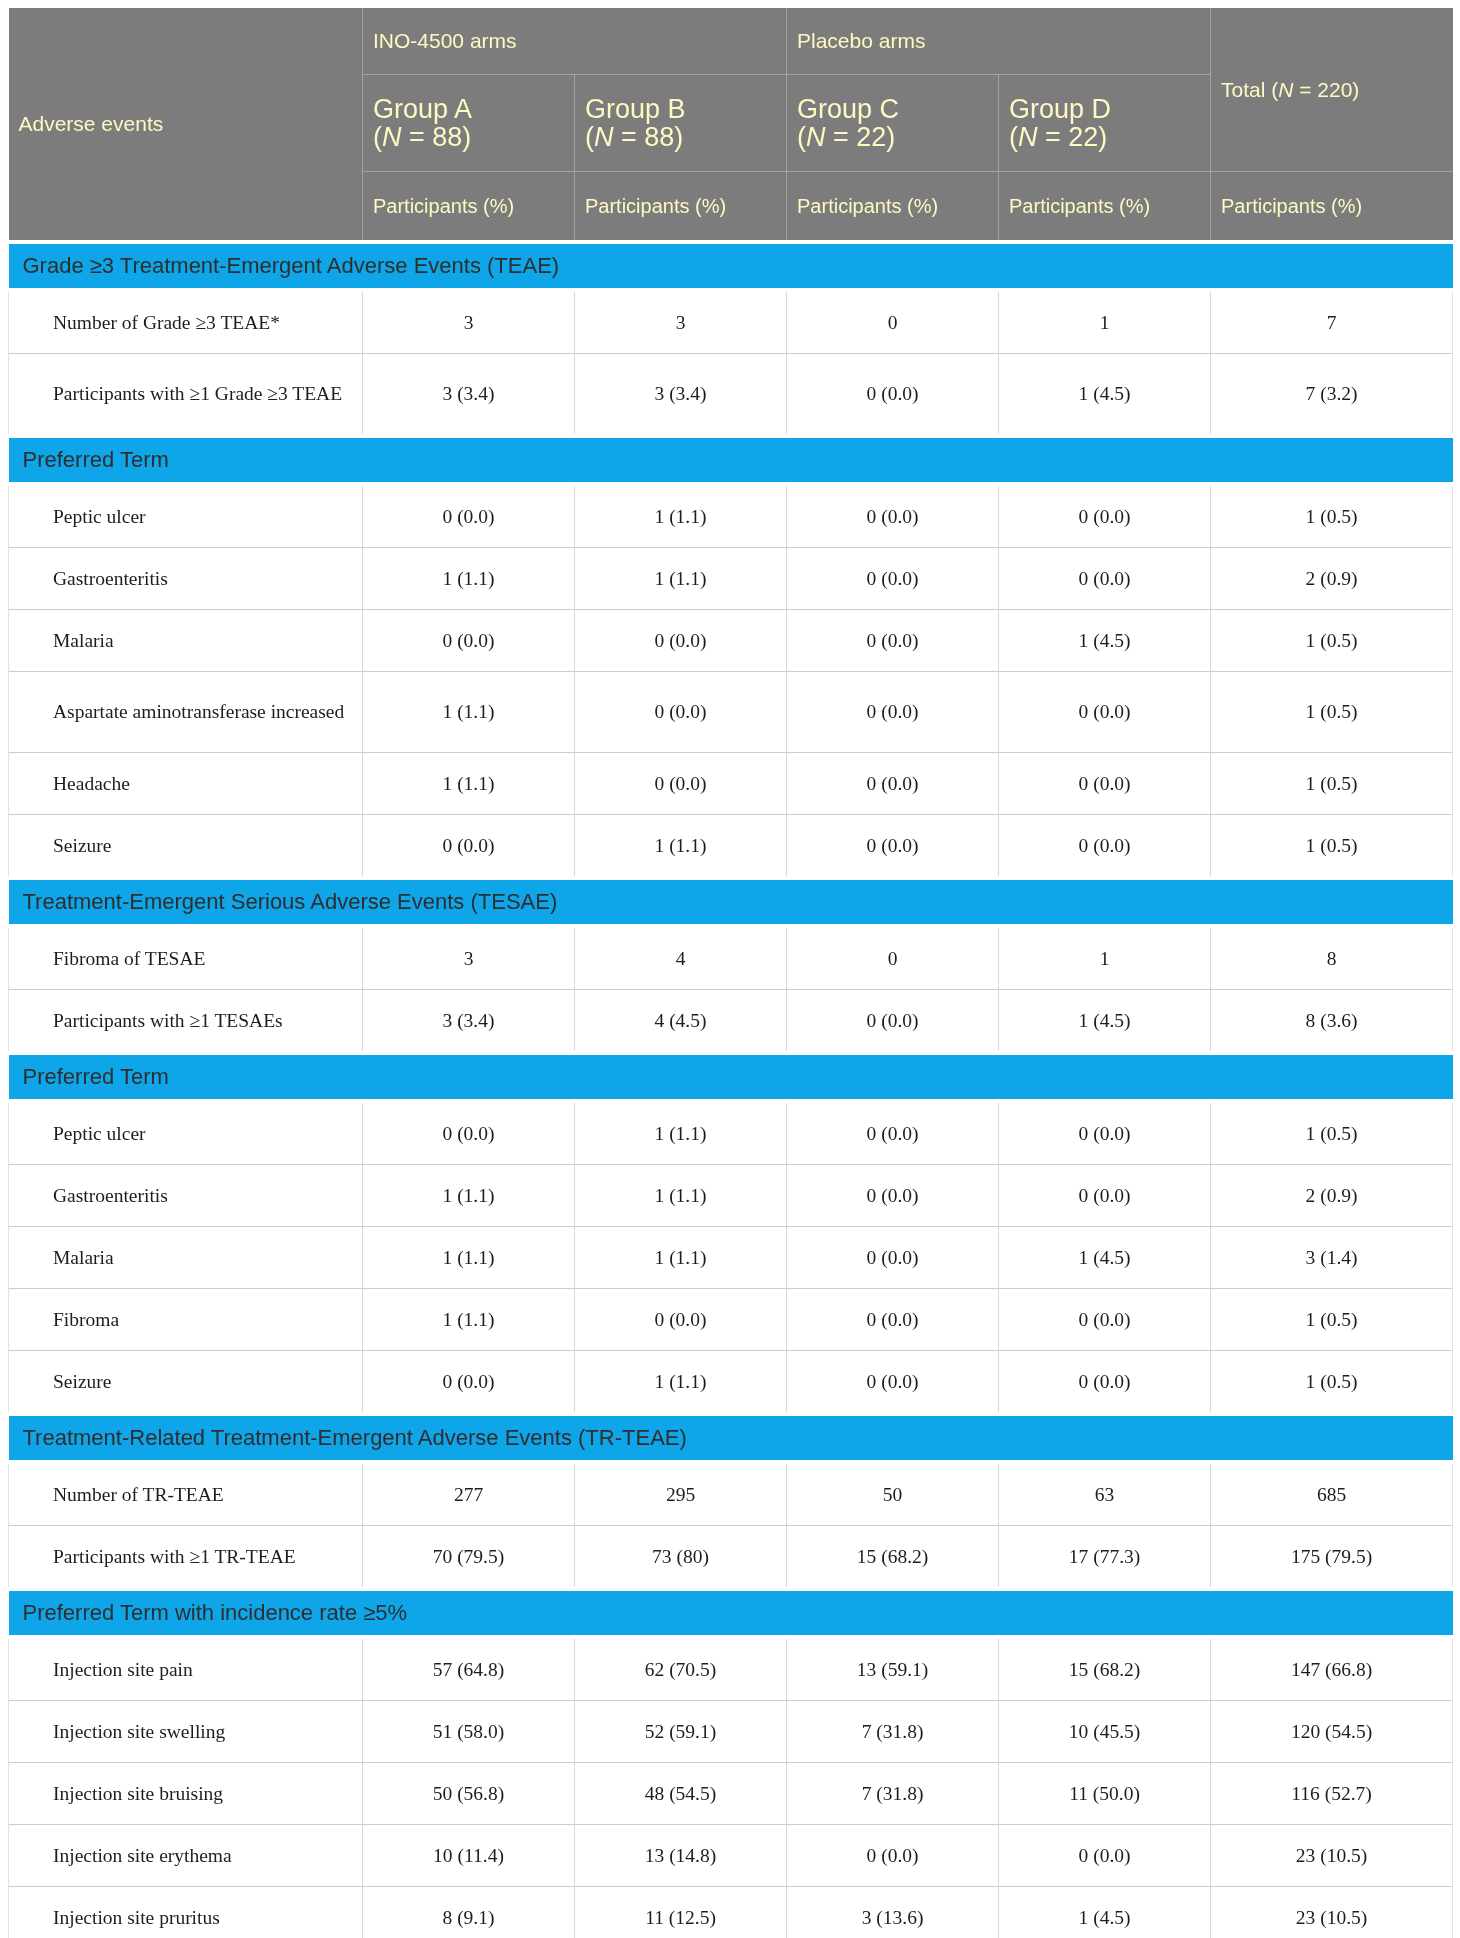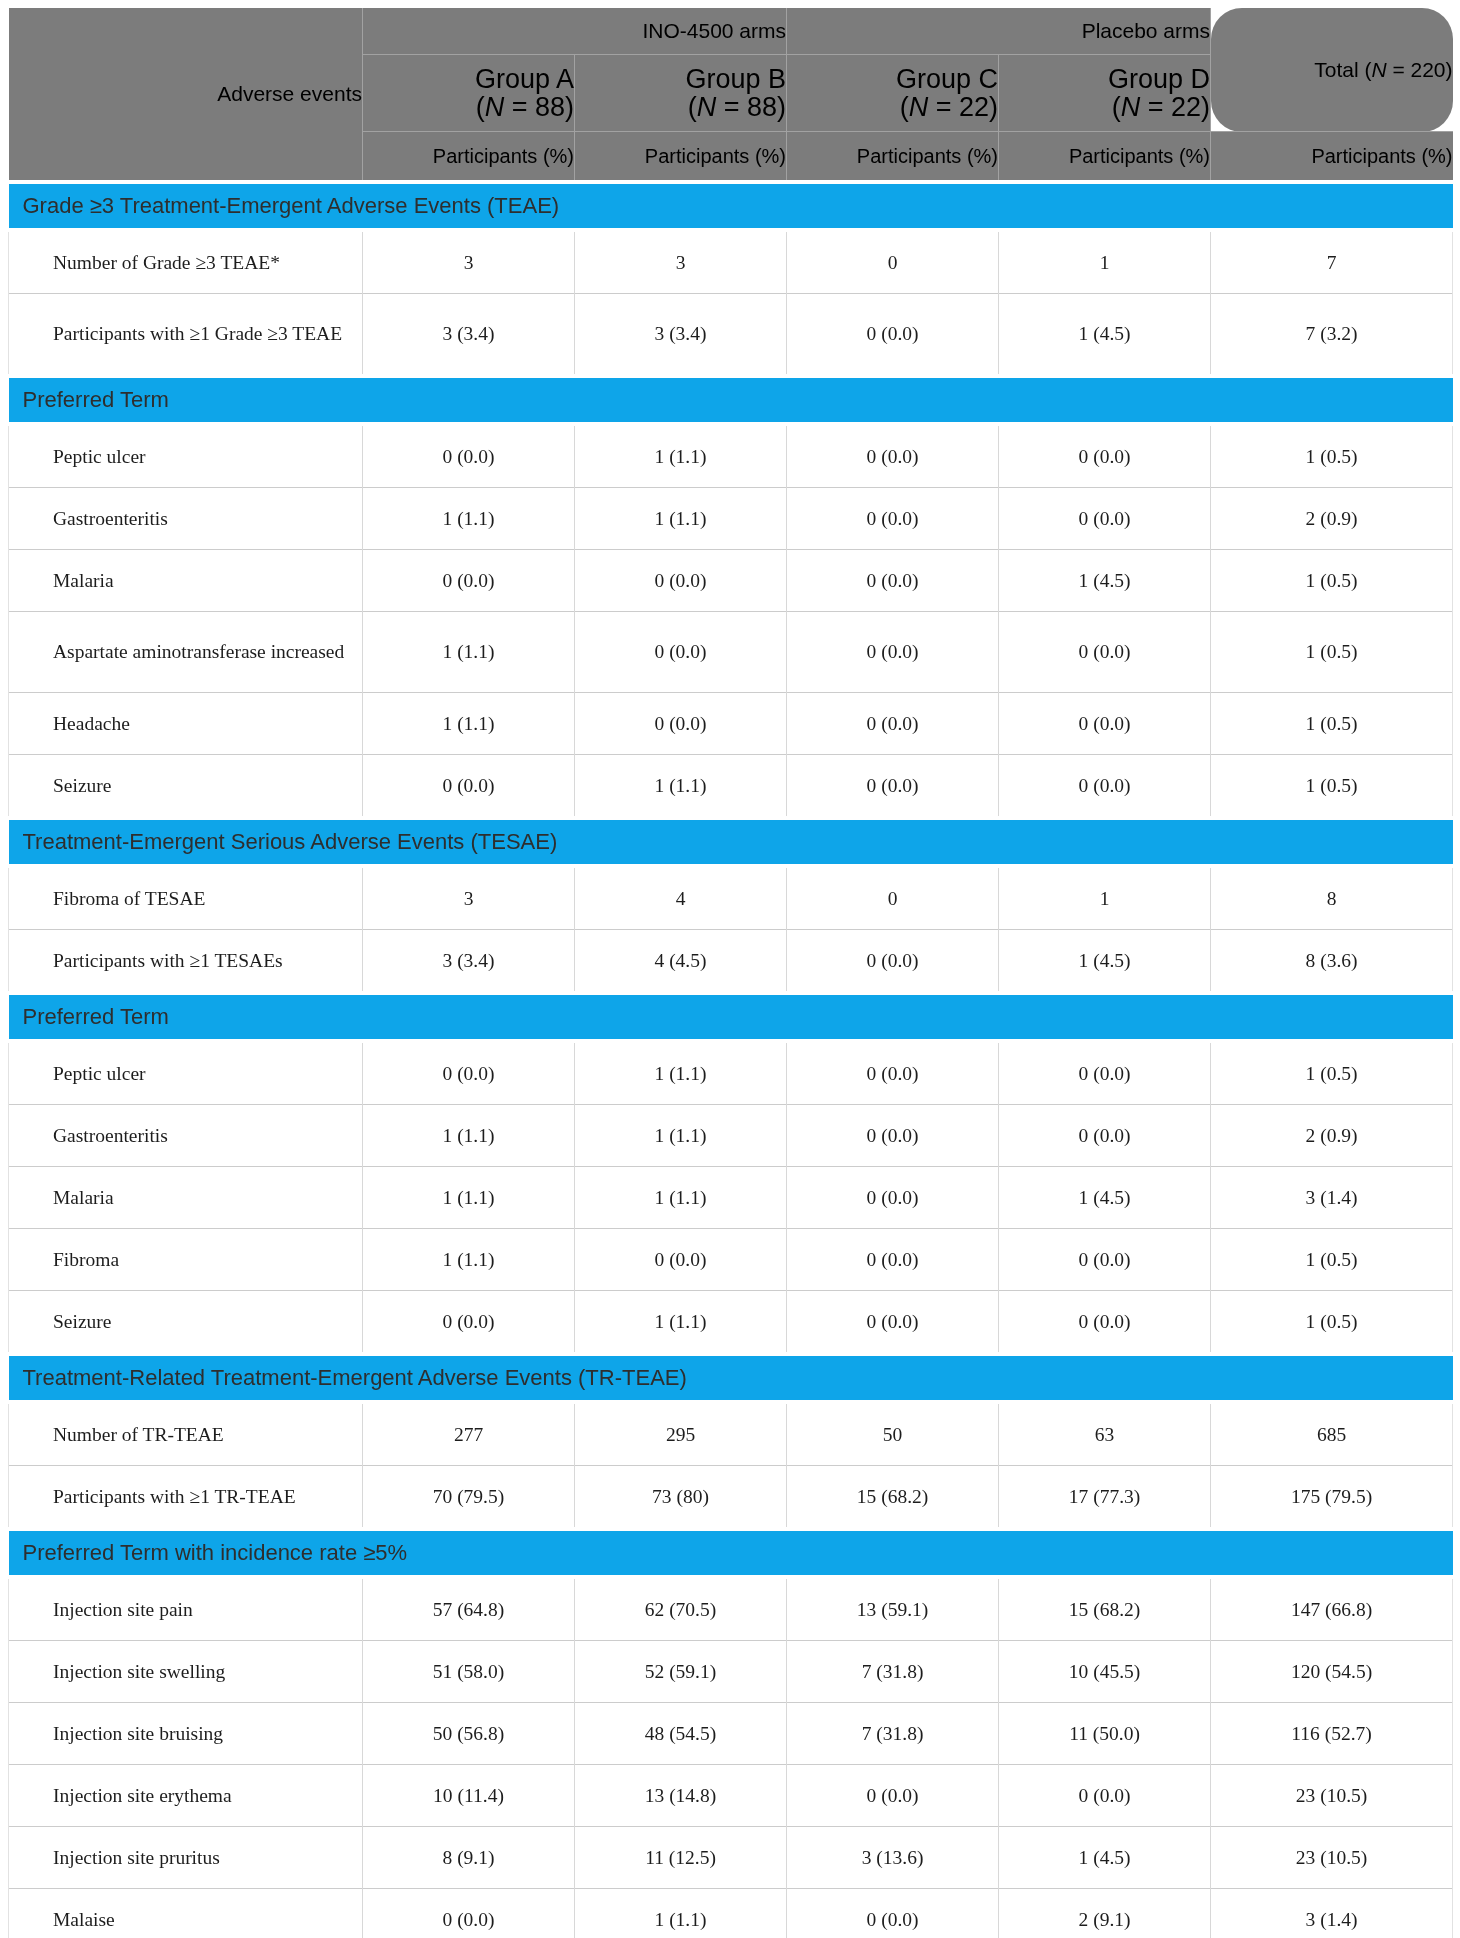--- a/index.html
+++ b/index.html
@@ -6,28 +6,28 @@
   body{
     width:1460px;height:1938px;overflow:hidden;
     font-family:"Liberation Sans","DejaVu Sans",sans-serif;
     box-sizing:border-box;padding:8px;
   }
   table{
     border-collapse:collapse;table-layout:fixed;width:1444px;
   }
   
   thead th{
-    background:#7c7c7c;color:#000000;font-weight:400;
-    text-align:right;vertical-align:middle;padding:0;
+    background:#7c7c7c;color:#fef9c3;font-weight:400;
+    text-align:left;vertical-align:middle;padding:10px;
   }
   thead tr.h1 th{height:46px;font-size:21px;}
   thead tr.h2 th{height:76px;font-size:27px;line-height:28px;}
   thead tr.h3 th{height:48px;font-size:20px;}
   th.adverse{font-size:21px;}
-  th.total{font-size:21px;border-radius:31px;}
+  th.total{font-size:21px;}
   .sep-l{border-left:1px solid #a2a2a2;}
   .sep-b{border-bottom:1px solid #a2a2a2;}
   thead i{font-style:italic;}
   
   tbody td{
     font-family:"Liberation Serif","DejaVu Serif",serif;
     color:#1d1d1d;font-size:19.5px;vertical-align:middle;
     border-top:1px solid #cccccc;
   }
   tbody tr.r td{height:53px;background:#ffffff;}

